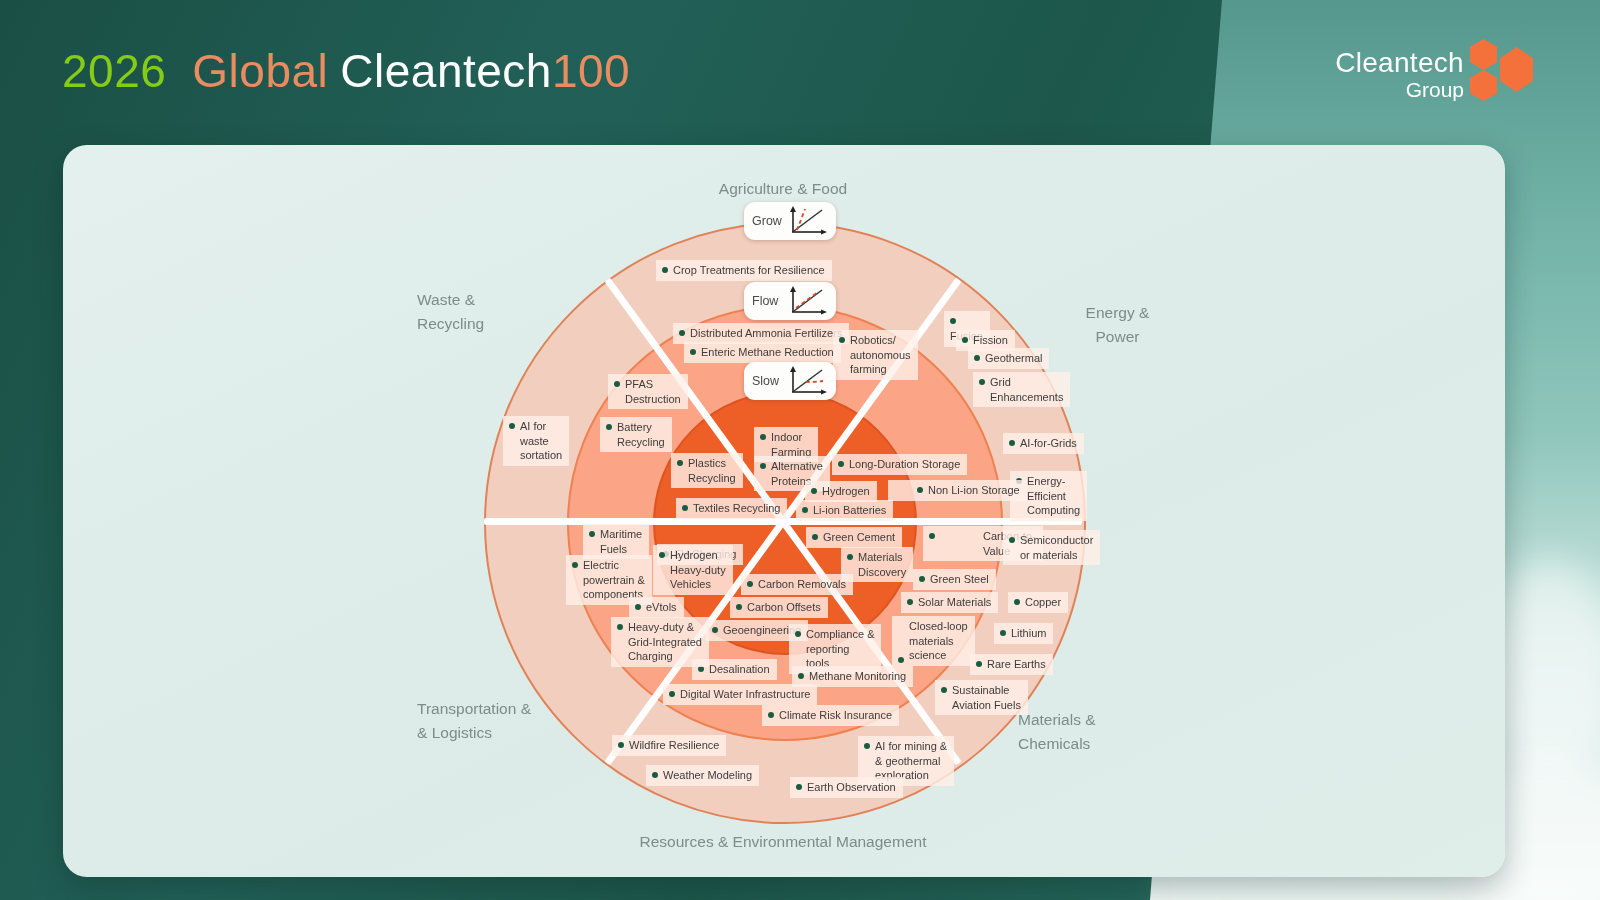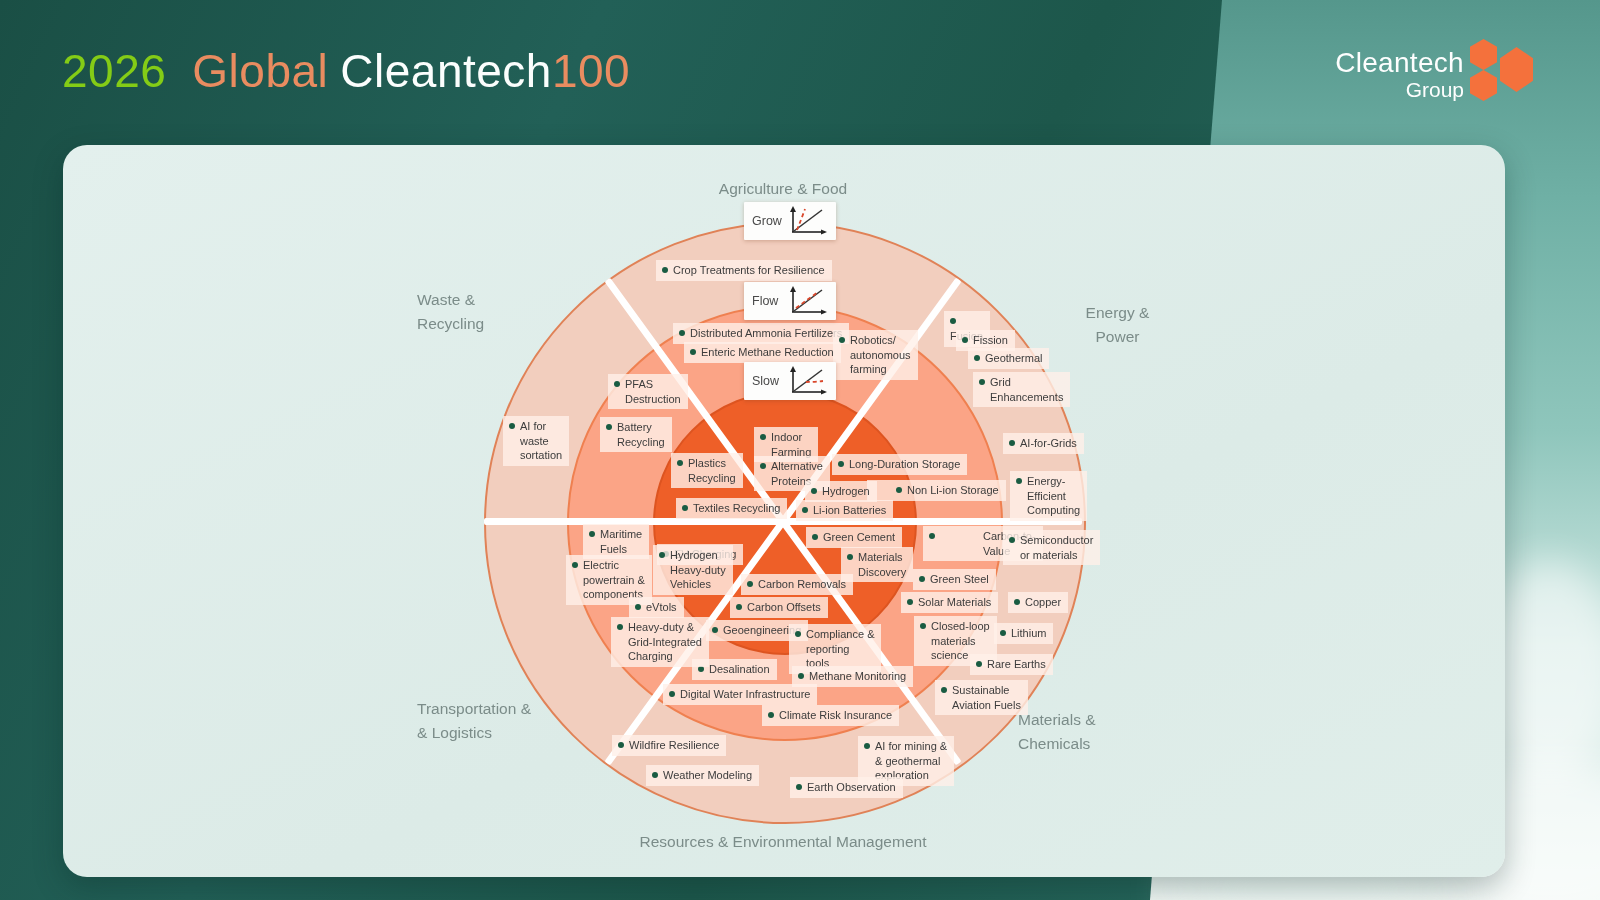--- a/index.html
+++ b/index.html
@@ -43,21 +43,21 @@
     box-shadow:0 10px 30px rgba(8,38,33,.30);}
   .ring{position:absolute;border-radius:50%;}
   .ring.outer{left:484px;top:222px;width:598px;height:598px;background:var(--ring-outer,#f2cebe);border:2px solid #e08257;}
   .ring.middle{left:567px;top:305px;width:432px;height:432px;background:var(--ring-middle,#fba486);border:2px solid #ef8050;}
   .ring.inner{left:653px;top:391px;width:260px;height:260px;background:var(--ring-inner,#ee5f28);border:2px solid #dd5420;}
 
   .divider{position:absolute;left:783px;top:517.5px;width:299px;height:7px;background:#fff;
     transform-origin:0 50%;border-radius:2px;}
 
   
-  .legend-box{position:absolute;width:92px;height:38px;background:#fdfdfc;border-radius:1px;
+  .legend-box{position:absolute;width:92px;height:38px;background:#fdfdfc;border-radius:11px;
     box-shadow:0 1px 4px rgba(120,60,30,.30);display:flex;align-items:center;justify-content:space-between;
     padding:0 8px;box-sizing:border-box;z-index:6;}
   .legend-box span{font-size:12.5px;color:#4a4a4a;}
   .legend-box svg{flex:0 0 auto;}
   #legend-grow{left:744px;top:202px;}
   #legend-flow{left:744px;top:282px;}
   #legend-slow{left:744px;top:362px;}
 
   
   .chip{position:absolute;display:flex;align-items:flex-start;gap:5px;
@@ -227,21 +227,21 @@
       <div class="chip" style="left: 1010px; top: 471px;">
         <span class="dot"></span>
         <span class="chip-text">Energy-
 Efficient
 Computing</span>
       </div>
       <div class="chip" style="left: 832px; top: 454px;">
         <span class="dot"></span>
         <span class="chip-text">Long-Duration Storage</span>
       </div>
-      <div class="chip" style="left: 867px; top: 480px; padding-left: 29px;">
+      <div class="chip" style="left: 888px; top: 480px; padding-left: 29px;">
         <span class="dot"></span>
         <span class="chip-text">Non Li-ion Storage</span>
       </div>
       <div class="chip" style="left: 805px; top: 481px;">
         <span class="dot"></span>
         <span class="chip-text">Hydrogen</span>
       </div>
       <div class="chip" style="left: 796px; top: 500px;">
         <span class="dot"></span>
         <span class="chip-text">Li-ion Batteries</span>
@@ -263,21 +263,21 @@
 Value</span>
       </div>
       <div class="chip" style="left: 913px; top: 569px;">
         <span class="dot"></span>
         <span class="chip-text">Green Steel</span>
       </div>
       <div class="chip" style="left: 901px; top: 592px;">
         <span class="dot"></span>
         <span class="chip-text">Solar Materials</span>
       </div>
-      <div class="chip" style="left: 914px; top: 616px;">
+      <div class="chip" style="left: 892px; top: 616px; align-items: flex-end;">
         <span class="dot"></span>
         <span class="chip-text">Closed-loop
 materials
 science</span>
       </div>
       <div class="chip" style="left: 1003px; top: 530px;">
         <span class="dot"></span>
         <span class="chip-text">Semiconductor
 or materials</span>
       </div>

